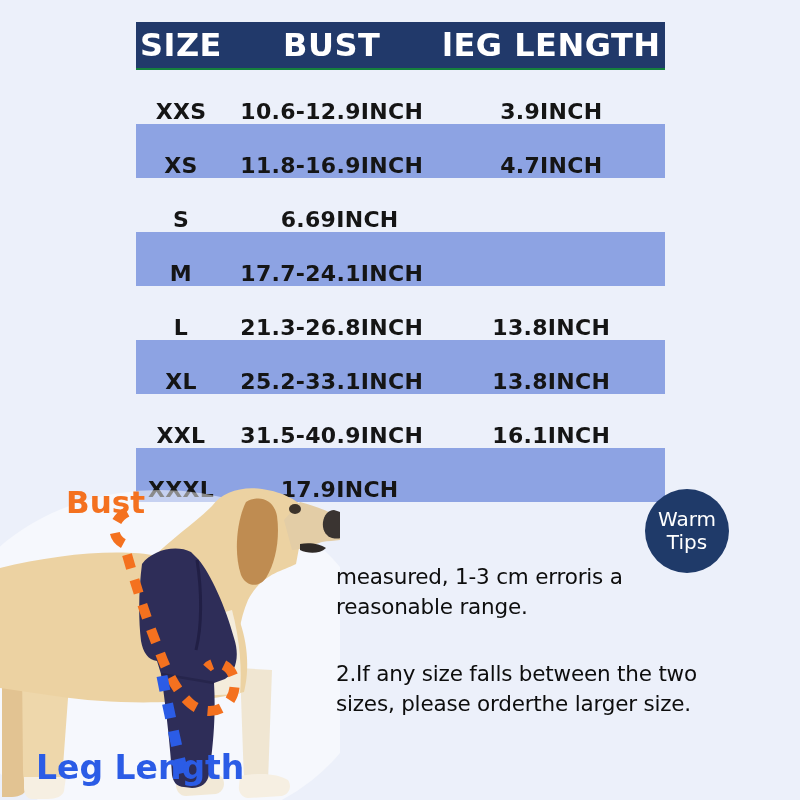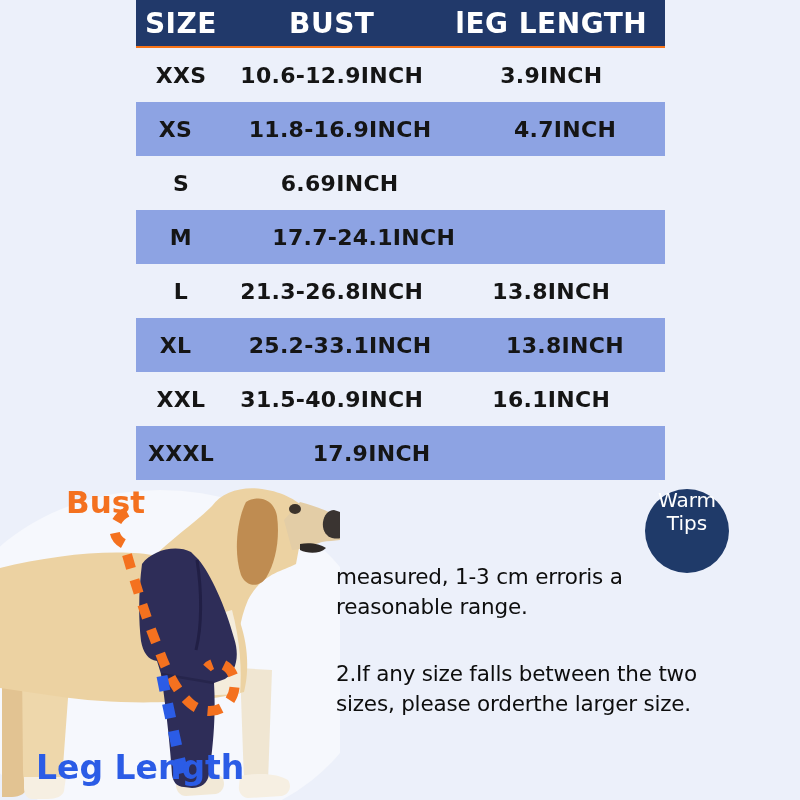--- a/index.html
+++ b/index.html
@@ -6,46 +6,47 @@
   .page{
     position:relative;width:800px;height:800px;overflow:hidden;
     background:#ecf0fa;
     font-family:"DejaVu Sans","Liberation Sans",sans-serif;
   }
   
   .size-table{position:absolute;left:136px;top:0;width:529px;}
   .thead{
     display:flex;height:46px;align-items:center;
     background:#21396a;color:#ffffff;
-    font-size:28px;font-weight:600;letter-spacing:.5px;
-    border-bottom:2px solid #f97316;
+    font-size:32px;font-weight:600;letter-spacing:.5px;
+    border-bottom:2px solid #15803d;
+    margin-top:22px;
   }
   .tr{
-    display:flex;height:54px;align-items:center;
+    display:flex;height:54px;align-items:flex-end;
     font-size:22px;font-weight:600;color:#151515;letter-spacing:.3px;
   }
-  .tr.alt{background:#8da3e3;gap:32px;}
+  .tr.alt{background:#8da3e3;}
   .c1{width:17%;text-align:center;}
   .c2{width:40%;text-align:center;}
   .c3{width:43%;text-align:center;}
   
   .photo{position:absolute;left:0;top:480px;width:340px;height:320px;}
   
   .bust-label{
     position:absolute;left:66px;top:484px;
     font-size:31px;color:#f4711f;font-weight:600;
   }
   .leg-label{
     position:absolute;left:36px;top:748px;
     font-size:33px;color:#2b5ce6;font-weight:600;
   }
   .warm-tips{
     position:absolute;left:645px;top:489px;width:84px;height:84px;
     background:#1f3a69;border-radius:50%;
-    display:flex;flex-direction:column;align-items:center;
+    display:flex;flex-direction:column;align-items:center;justify-content:center;
     color:#ffffff;font-size:20px;line-height:1.15;
   }
   .notes{
     position:absolute;left:336px;top:562px;width:372px;
     color:#0d0d0d;font-size:21.5px;line-height:1.38;letter-spacing:-.2px;
   }
   .note + .note{margin-top:38px;}
 </style>
 </head>
 <body>

